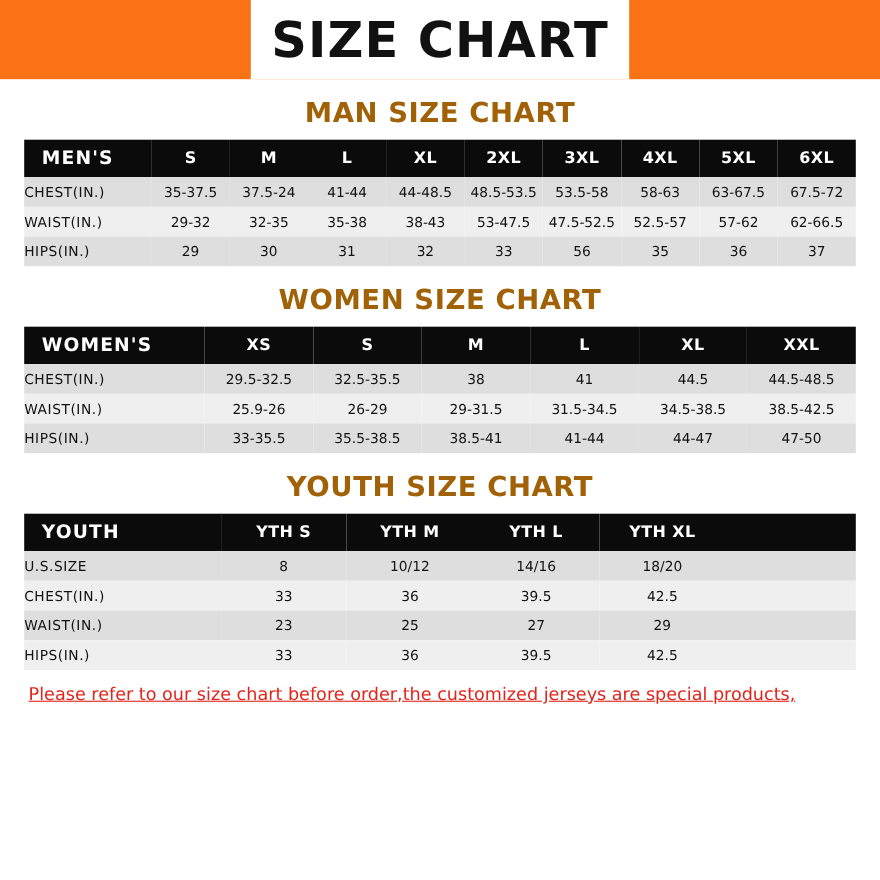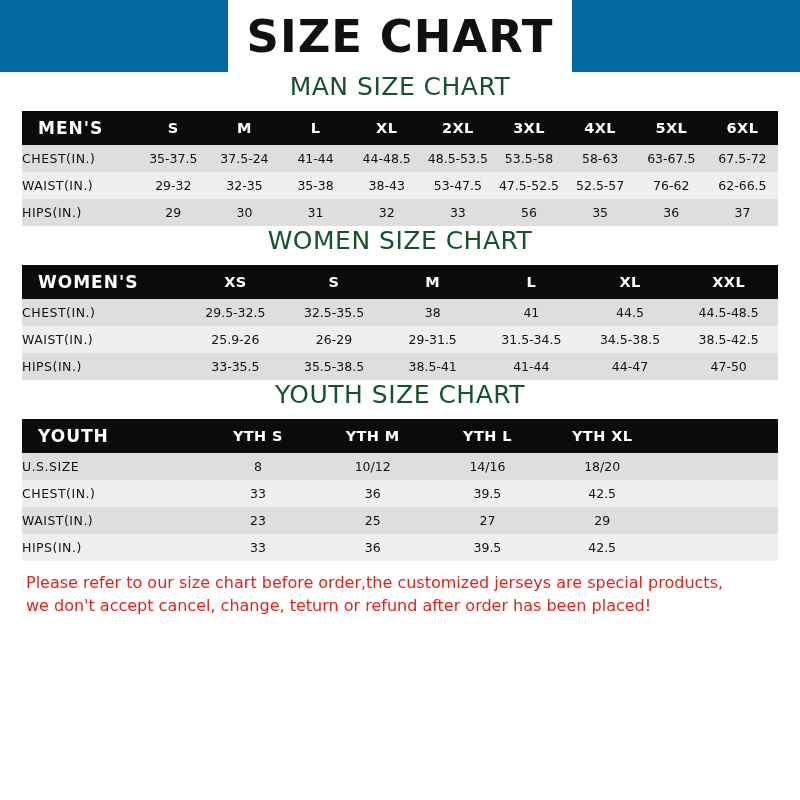--- a/index.html
+++ b/index.html
@@ -17,21 +17,21 @@
     position: relative;
     width: 800px;
     height: 800px;
     background: #ffffff;
     box-sizing: border-box;
   }
   
   .banner {
     position: relative;
     height: 72px;
-    background: #0369a1;
+    background: #f97316;
     display: flex;
     align-items: center;
     justify-content: center;
   }
   .banner::before,
   .banner::after {
     content: "";
     position: absolute;
     top: 0;
     bottom: 0;
@@ -56,25 +56,25 @@
     line-height: 1;
     white-space: nowrap;
   }
   
   .section {
     padding: 0 22px;
     box-sizing: border-box;
   }
   .section-title {
     text-align: center;
-    font-weight: normal;
+    font-weight: bold;
     font-size: 25px;
     letter-spacing: 0.5px;
-    color: #14532d;
-    margin: 0 0 10px 0;
+    color: #a16207;
+    margin: 16px 0 10px 0;
     font-family: "DejaVu Sans", sans-serif;
   }
   table.size-table {
     width: 100%;
     border-collapse: collapse;
     table-layout: fixed;
   }
   table.size-table th,
   table.size-table td {
     text-align: center;
@@ -110,20 +110,21 @@
     text-align: left;
     color: #111111;
   }
   
   .footer-note {
     padding: 10px 26px 0 26px;
     color: #e2231a;
     font-size: 16px;
     line-height: 1.45;
     font-family: "DejaVu Sans", sans-serif;
+    text-decoration: underline;
   }
   .footer-note div { white-space: nowrap; }
 </style>
 </head>
 <body>
 
 <div class="page">
 
   <div class="banner">
     <div class="banner-inner">
@@ -163,21 +164,21 @@
         </tr>
         <tr class="even">
           <td class="rowlabel">WAIST(IN.)</td>
           <td>29-32</td>
           <td>32-35</td>
           <td>35-38</td>
           <td>38-43</td>
           <td>53-47.5</td>
           <td>47.5-52.5</td>
           <td>52.5-57</td>
-          <td>76-62</td>
+          <td>57-62</td>
           <td>62-66.5</td>
         </tr>
         <tr class="odd">
           <td class="rowlabel">HIPS(IN.)</td>
           <td>29</td>
           <td>30</td>
           <td>31</td>
           <td>32</td>
           <td>33</td>
           <td>56</td>
@@ -280,16 +281,15 @@
           <td>39.5</td>
           <td>42.5</td>
           <td></td>
         </tr>
       </tbody>
     </table>
   </div>
 
   <div class="footer-note">
     <div>Please refer to our size chart before order,the customized jerseys are special products,</div>
-    <div>we don't accept cancel, change, teturn or refund after order has been placed!</div>
   </div>
 
 </div>
 
 </body></html>

